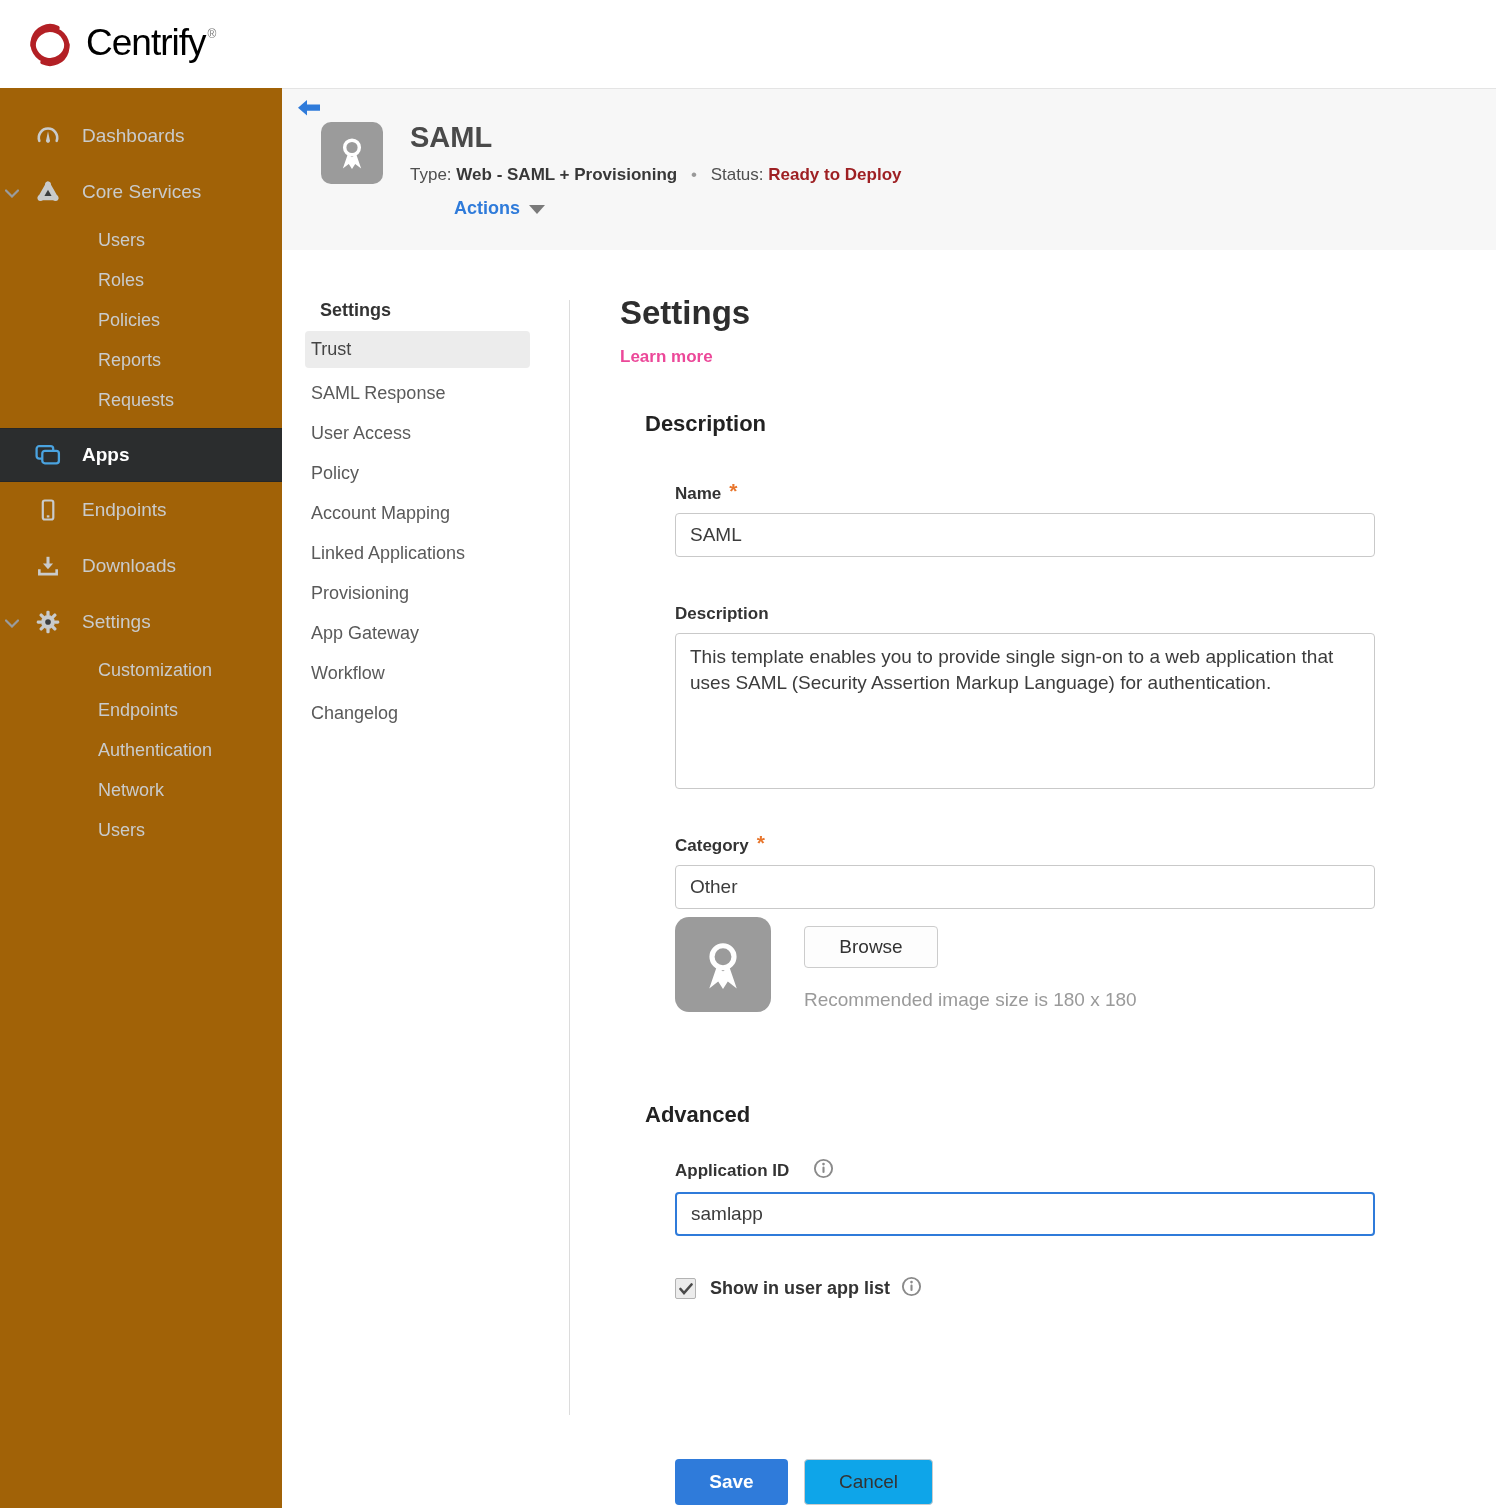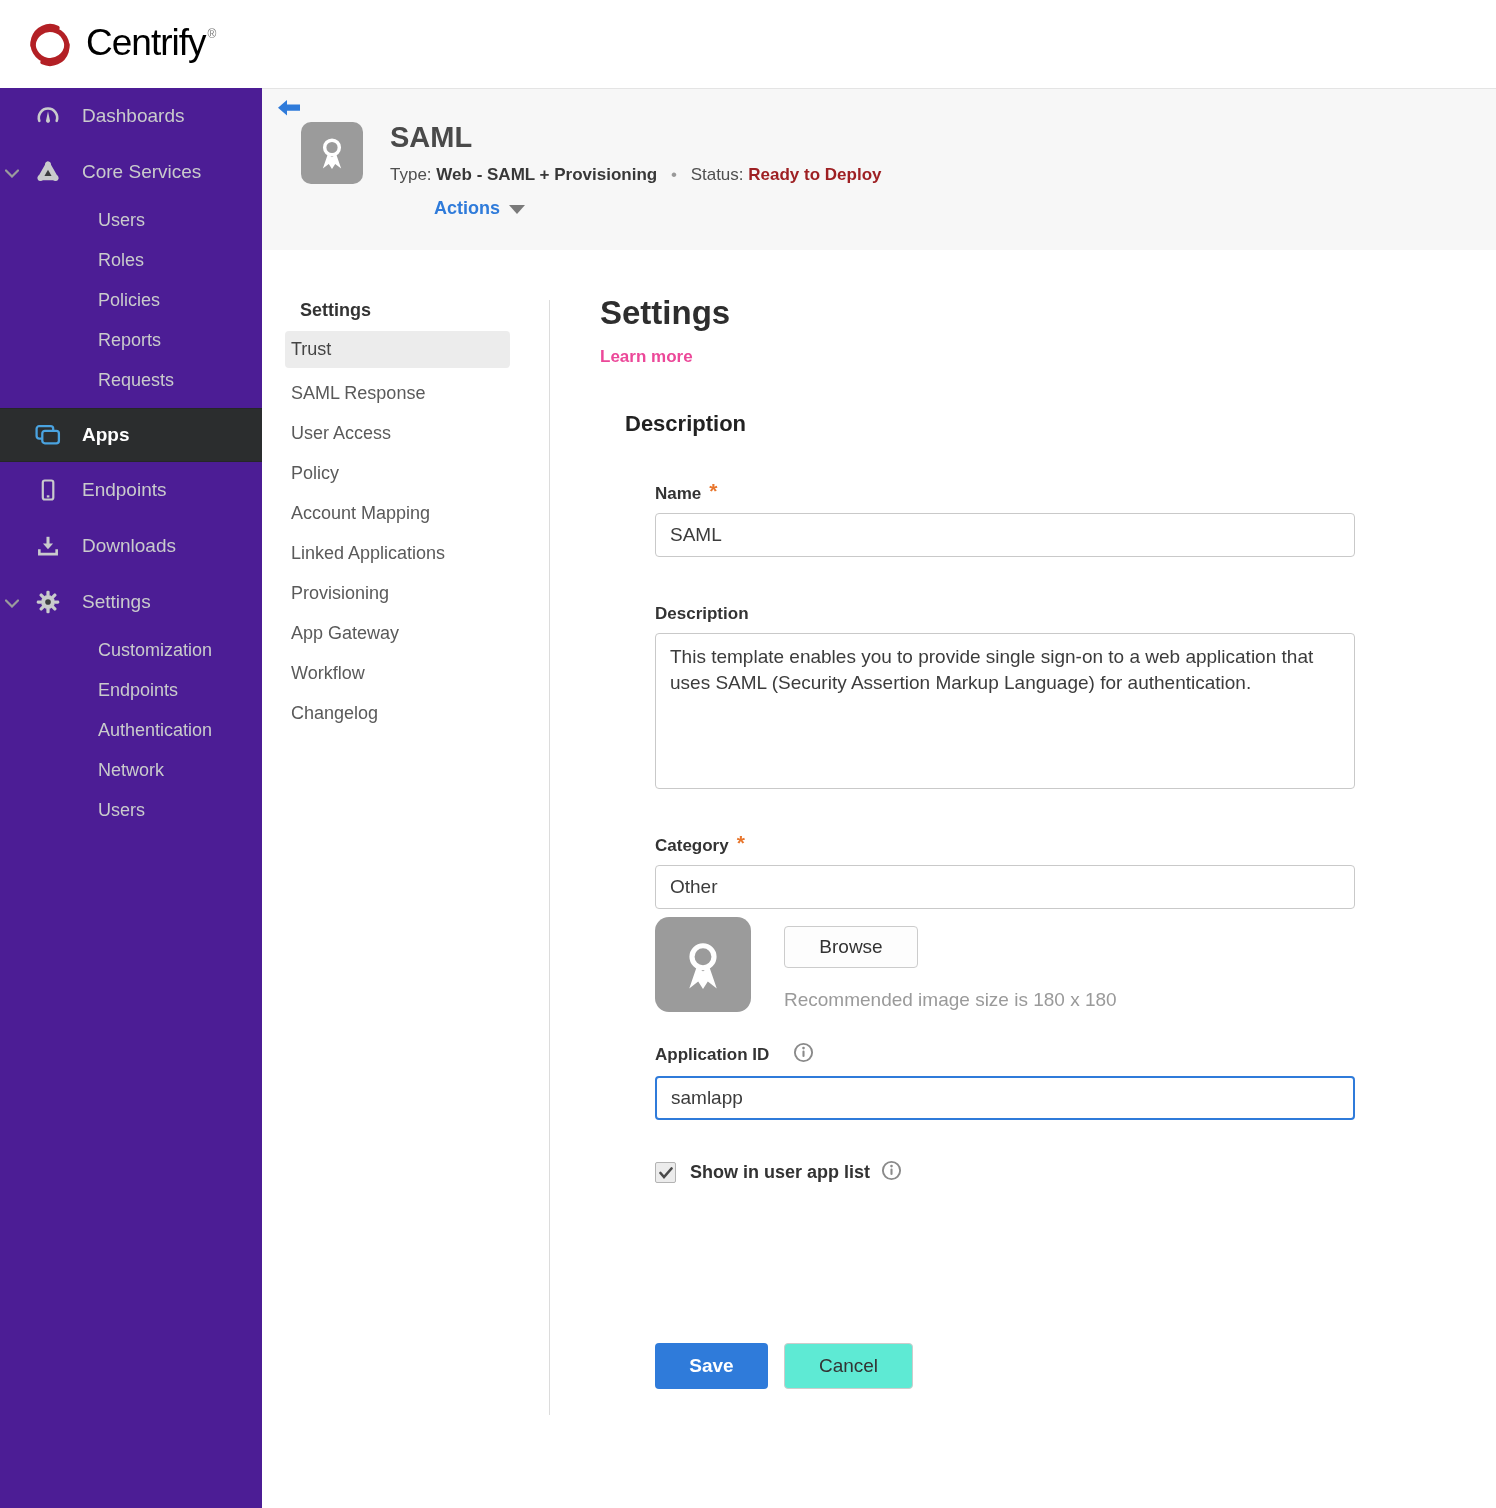--- a/index.html
+++ b/index.html
@@ -8,21 +8,21 @@
 
   
   .topbar{height:88px;background:#fff;display:flex;align-items:center;padding-left:26px;}
   .brand{display:flex;align-items:flex-start;}
   .brand svg{margin-right:12px;margin-top:2px;}
   .brand-name{font-size:37px;color:#000000;letter-spacing:-1px;line-height:48px;}
   .brand-tm{font-size:12px;color:#7a7a7a;margin-top:8px;margin-left:2px;}
 
   
   .layout{display:flex;height:1420px;}
-  .sidebar{width:262px;background:#4c1d95;flex-shrink:0;}
+  .sidebar{width:282px;background:#a16207;flex-shrink:0;padding-top:20px;}
   .s-item{height:56px;display:flex;align-items:center;color:#c9cbcc;font-size:19px;position:relative;cursor:pointer;}
   .s-item.active{background:#2b2d2e;border-top:1px solid #252728;border-bottom:1px solid #252728;height:54px;color:#fff;font-weight:bold;}
   .s-icon{width:28px;margin-left:34px;margin-right:20px;display:flex;justify-content:center;align-items:center;}
   .chev{position:absolute;left:5px;top:50%;transform:translateY(-50%);}
   .s-child{height:40px;line-height:40px;padding-left:98px;color:#c9cbcc;font-size:18px;cursor:pointer;}
   .s-gap{height:8px;}
 
   .content{flex:1;display:flex;flex-direction:column;}
 
   
@@ -64,21 +64,21 @@
   .logo-hint{margin-top:21px;font-size:19px;color:#9a9a9a;}
   .advanced-h{margin-top:90px;}
   .label-row{display:flex;align-items:center;gap:24px;margin-top:30px;}
   .label-row .field-label{margin-top:0;}
   .check-row{display:flex;align-items:center;margin-top:40px;text-align:center;}
   .checkbox{width:21px;height:21px;background:#ececec;border:1px solid #b3b3b3;border-radius:2px;display:flex;align-items:center;justify-content:center;cursor:pointer;}
   .check-label{margin-left:14px;font-size:18px;font-weight:bold;color:#333;}
   .check-row .info{margin-left:11px;}
   .footer-row{margin-top:158px;display:flex;gap:16px;}
   .save-btn{width:113px;height:46px;background:#2f7bda;color:#fff;font-weight:bold;font-size:19px;border:none;border-radius:4px;font-family:inherit;cursor:pointer;}
-  .cancel-btn{width:129px;height:46px;background:#5eead4;color:#333;font-size:19px;border:1px solid #ccc;border-radius:4px;font-family:inherit;cursor:pointer;}
+  .cancel-btn{width:129px;height:46px;background:#0ea5e9;color:#333;font-size:19px;border:1px solid #ccc;border-radius:4px;font-family:inherit;cursor:pointer;}
 </style>
 </head>
 <body>
 
 <div class="topbar">
   <div class="brand">
     <svg width="48" height="48" viewBox="0 0 48 48">
       <g fill="none" stroke="#b32025" stroke-width="5.2" stroke-linecap="round">
         <path d="M31 7 A17 17 0 1 0 41 24"></path>
         <path d="M17 41 A17 17 0 1 0 7 24"></path>
@@ -268,20 +268,21 @@
                 <path d="M57 50 L68 82 L55 72 L48 83 L46 59 Z" fill="#fff"></path>
               </svg>
             </div>
             <div class="logo-col">
               <button class="browse-btn">Browse</button>
               <div class="logo-hint">Recommended image size is 180 x 180</div>
             </div>
           </div>
         </div>
 
+        <h2 class="section-h advanced-h">Advanced</h2>
         <div class="fields">
           <div class="label-row">
             <span class="field-label">Application ID</span>
             <span>
               <svg width="21" height="21" viewBox="0 0 20 20">
                 <circle cx="10" cy="10" r="8.2" fill="none" stroke="#8a8a8a" stroke-width="1.8"></circle>
                 <circle cx="10" cy="5.8" r="1.25" fill="#8a8a8a"></circle>
                 <rect x="9" y="8.2" width="2" height="6.2" rx="1" fill="#8a8a8a"></rect>
               </svg>
             </span>

